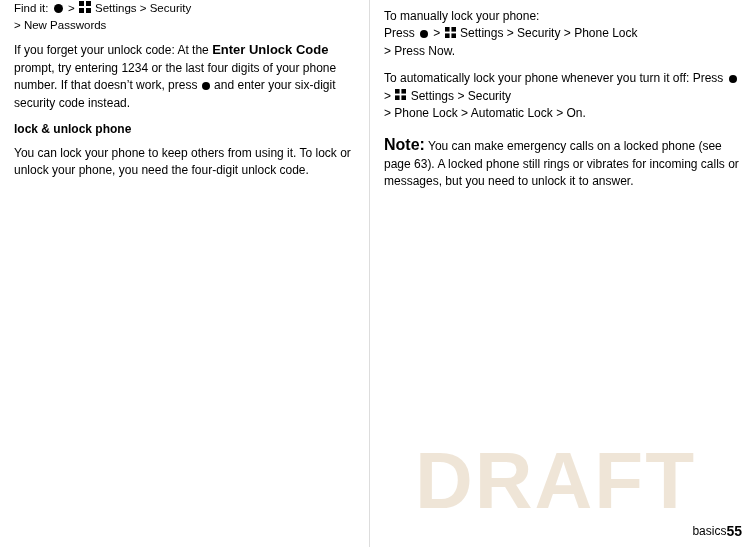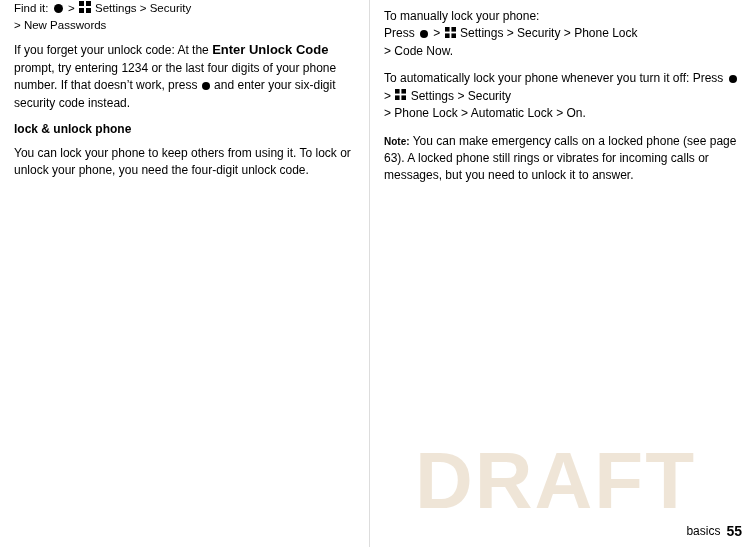--- a/index.html
+++ b/index.html
@@ -51,37 +51,36 @@
     .section-heading {
       font-size: 12px;
       font-weight: bold;
       margin-bottom: 8px;
       color: #000;
       line-height: 1.2;
     }
 
     .note-label {
       font-weight: bold;
-      font-size: 10px;
+      font-size: 16px;
     }
 
     .small-code {
       font-size: 13px;
       font-weight: bold;
     }
 
     .page-footer {
       position: absolute;
       bottom: 8px;
       right: 14px;
       font-size: 12px;
       color: #000;
       display: flex;
       align-items: center;
-      gap: 6px;
     }
 
     .page-number {
       font-size: 14px;
       font-weight: bold;
     }
 
     .draft-watermark {
       position: absolute;
       bottom: 20px;
@@ -150,21 +149,21 @@
         <svg width="11" height="11" viewBox="0 0 12 12">
           <rect x="0" y="0" width="5" height="5" fill="#000"></rect>
           <rect x="7" y="0" width="5" height="5" fill="#000"></rect>
           <rect x="0" y="7" width="5" height="5" fill="#000"></rect>
           <rect x="7" y="7" width="5" height="5" fill="#000"></rect>
         </svg>
       </span>
       <span>Settings</span> &gt;
       <span class="bold">Security</span> &gt;
       <span class="bold">Phone Lock</span><br>
-      &gt; <span class="bold">Code Now</span>.
+      &gt; <span class="bold">Press Now</span>.
     </p>
 
     <p class="body-text">
       To <span class="bold">automatically lock</span> your phone whenever you turn it off: Press
       <span style="display:inline-block;width:8px;height:8px;background:#000;border-radius:50%;vertical-align:middle;margin:0 2px;"></span>
       &gt;
       <span style="display:inline-block;vertical-align:middle;margin:0 1px;">
         <svg width="11" height="11" viewBox="0 0 12 12">
           <rect x="0" y="0" width="5" height="5" fill="#000"></rect>
           <rect x="7" y="0" width="5" height="5" fill="#000"></rect>

